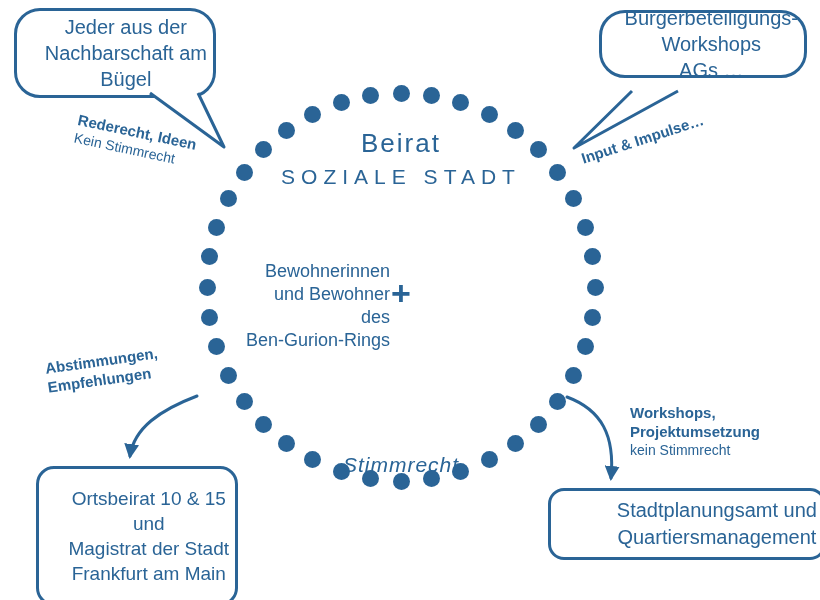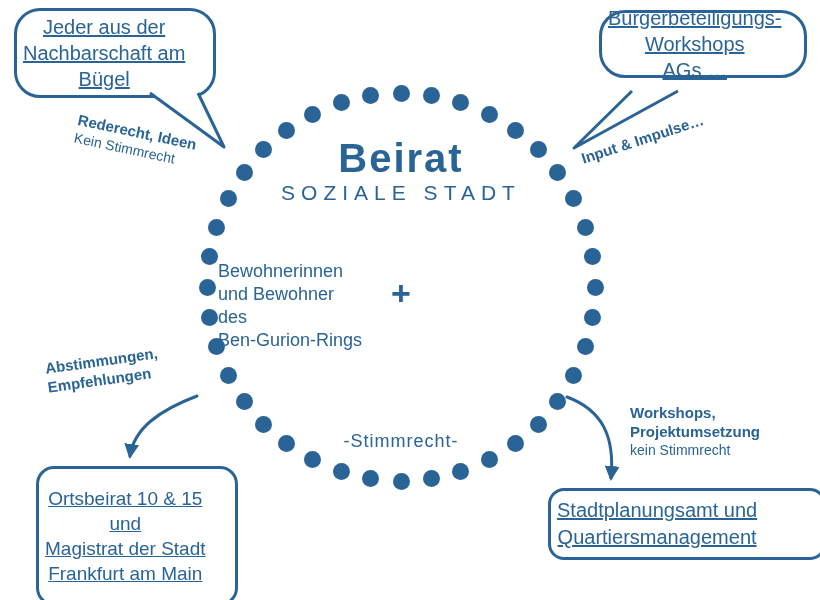--- a/index.html
+++ b/index.html
@@ -8,41 +8,41 @@
   body {
     width:820px; height:600px; background:#fff;
     font-family:"Liberation Sans", sans-serif;
     color:var(--blue);
   }
   .stage { position:relative; width:820px; height:600px; overflow:hidden; background:#fff; }
 
   
   .bubble {
     position:absolute; border:3px solid var(--blue); background:#fff;
-    display:flex; align-items:center; justify-content:flex-start;
-    text-align:center; color:var(--blue); z-index:2; padding:4px 6px;text-decoration:underline;
+    display:flex; align-items:center; justify-content:flex-end;
+    text-align:center; color:var(--blue); z-index:2; padding:4px 6px;
   }
   .bubble .txt { white-space:pre-line; }
   .b-tl { left:14px;  top:8px;   width:202px; height:90px;  border-radius:26px; font-size:20px; line-height:1.3; }
   .b-tr { left:599px; top:10px;  width:208px; height:68px;  border-radius:26px; font-size:20px; line-height:1.3; }
   .b-bl { left:36px;  top:466px; width:202px; height:140px; border-radius:18px; font-size:19px; line-height:1.32; }
   .b-br { left:548px; top:488px; width:278px; height:72px;  border-radius:16px; font-size:20px; line-height:1.35; }
 
   
   .center-title { position:absolute; left:250px; top:128px; width:302px; text-align:center; z-index:1; }
-  .title-main { font-size:40px; font-weight:bold; letter-spacing:2px;margin-top:8px; }
-  .title-sub1 { font-size:21px; letter-spacing:6px; }
+  .title-main { font-size:26px; font-weight:normal; letter-spacing:2px; }
+  .title-sub1 { font-size:21px; letter-spacing:6px; margin-top:6px; }
   .title-sub2 { font-size:21px; letter-spacing:1.5px; margin-top:3px; }
 
   
-  .group { position:absolute; text-align:left; font-size:18px; line-height:1.27; white-space:pre-line; z-index:1; }
+  .group { position:absolute; text-align:right; font-size:18px; line-height:1.27; white-space:pre-line; z-index:1; }
   .g-left  { left:218px; top:260px; width:172px; }
   .g-right { left:424px; top:260px; width:140px; }
   .plus { position:absolute; left:391px; top:274px; font-size:34px; font-weight:bold; z-index:1; }
-  .stimmrecht { position:absolute; left:300px; top:431px; width:202px; text-align:center; font-size:18px; letter-spacing:1px; z-index:1; }
+  .stimmrecht { position:absolute; left:300px; top:453px; width:202px; text-align:center; font-size:21px; letter-spacing:1px; z-index:1;font-style:italic; }
 
   
   #ring { position:absolute; inset:0; z-index:1; }
   .dot { position:absolute; width:17px; height:17px; border-radius:50%; background:var(--blue); }
 
   
   .note { position:absolute; color:var(--blue); z-index:6; line-height:1.25; }
   .note .b { font-weight:bold; font-size:15px; white-space:pre-line; display:block; }
   .note .r { font-size:14px; white-space:pre-line; display:block; }
   .n-tl { left:80px;  top:111px; transform:rotate(12deg);  transform-origin:left top; }

